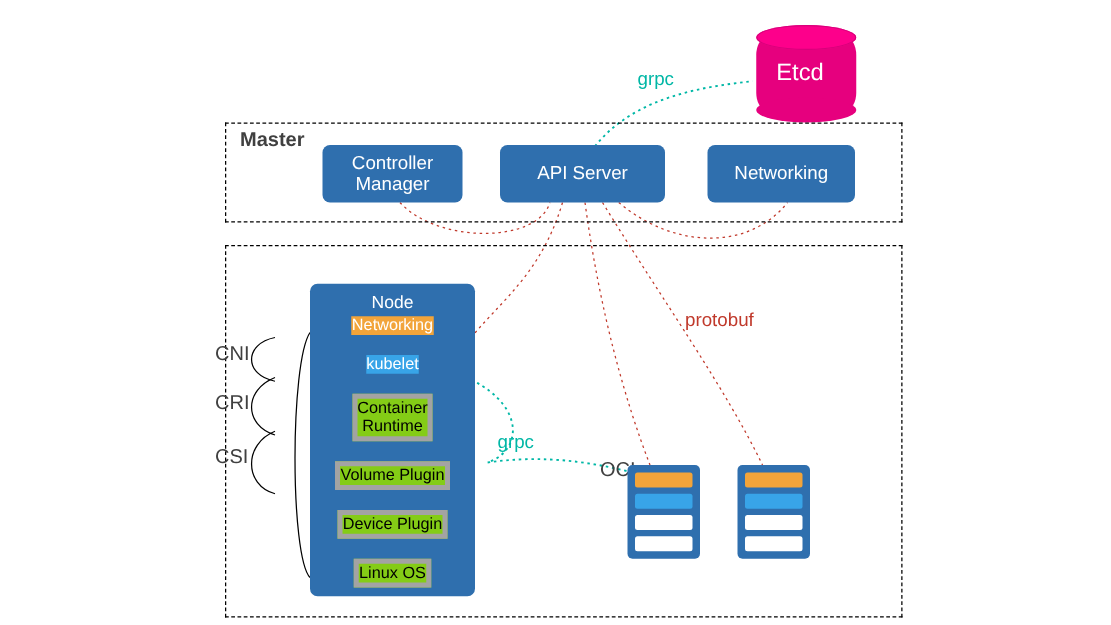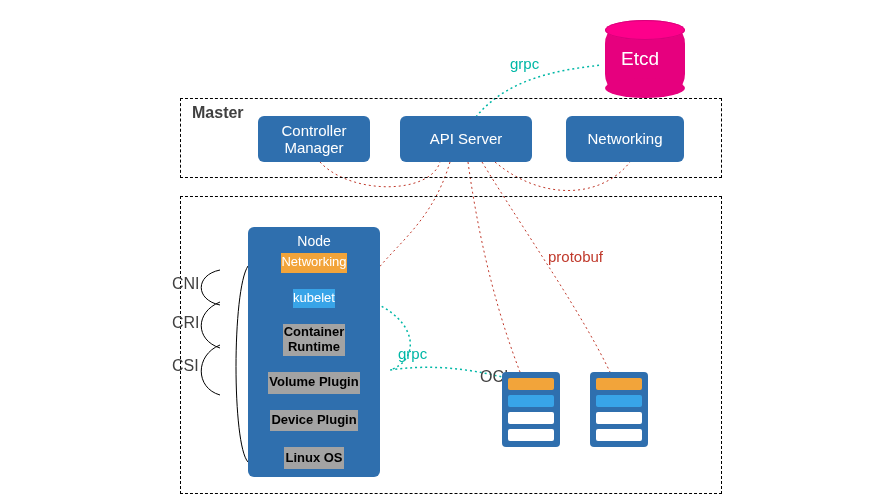--- a/index.html
+++ b/index.html
@@ -45,21 +45,21 @@
     position:absolute;font-size:16px;color:#404040;
   }
   
   .node-col{position:absolute;display:flex;flex-direction:column;gap:6px;padding:26px 8px 8px 8px;box-sizing:border-box;}
   .row{
     height:26px;border-radius:0;display:flex;align-items:center;justify-content:center;
     font-size:13px;color:#fff;
   }
   .row.gold   {background:#f2a43a;}
   .row.sky    {background:#38a4e8;}
-  .row.white  {background:#a3a3a3;color:#000;border:1px solid #a3a3a3;font-weight:bold;}
+  .row.white  {background:#84cc16;color:#000;border:4px solid #a3a3a3;}
   .row.tall   {height:38px;}
   .node-title{
     position:absolute;top:6px;left:0;right:0;text-align:center;color:#fff;font-size:14px;font-weight:500;
   }
   
   .mini{
     position:absolute;width:58px;background:#2f6fae;padding:6px;border-radius:4px;
     display:flex;flex-direction:column;gap:5px;box-sizing:border-box;
   }
   .mini .mrow{height:12px;border-radius:2px;}

